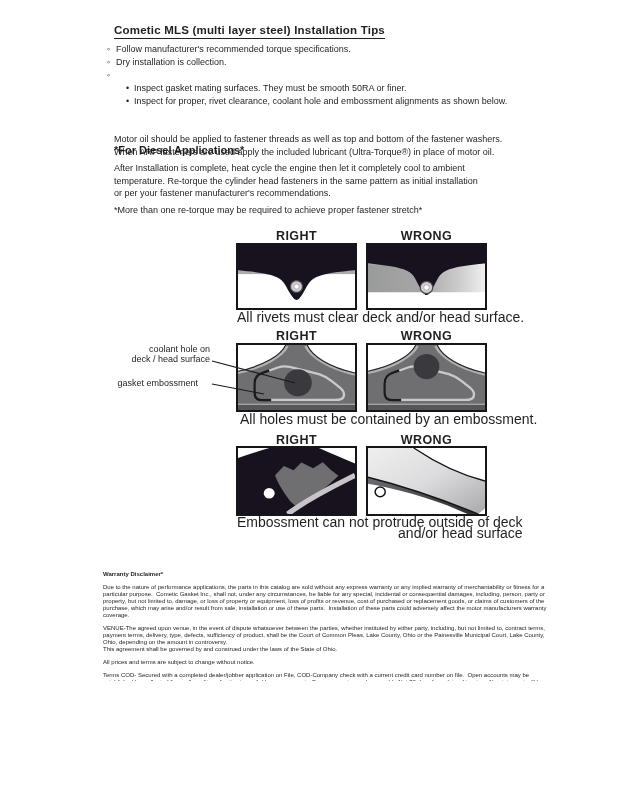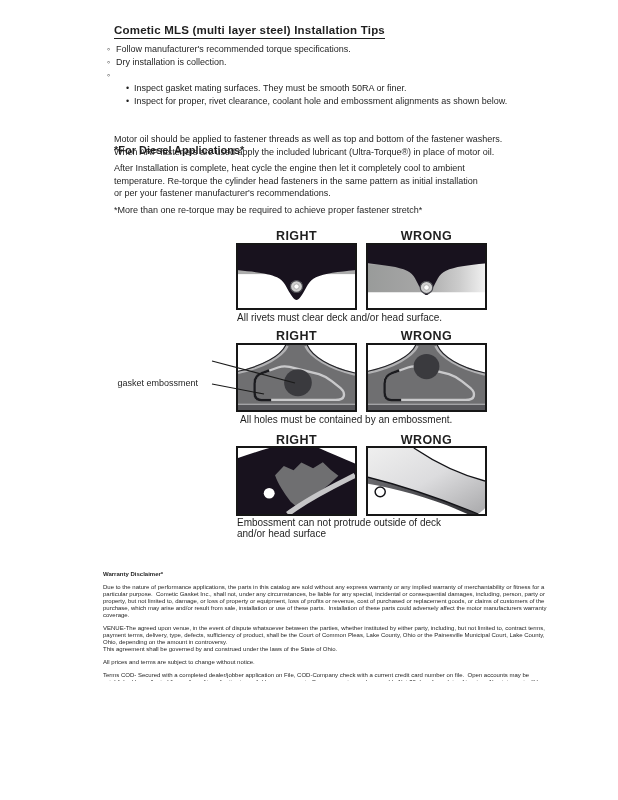--- a/index.html
+++ b/index.html
@@ -11,21 +11,21 @@
   .body-txt{font-size:9px;line-height:12.5px;white-space:pre-wrap;}
   .bullets{font-size:9px;line-height:13px;}
   .b-row{display:flex;}
   .b-row .m{width:9px;flex:0 0 9px;}
   .b-row.sub{margin-left:19px;}
   .b-row.sub .m{width:8px;flex:0 0 8px;}
   .sec-head{font-size:11px;font-weight:bold;}
   .rw-label{font-size:12.5px;font-weight:bold;letter-spacing:.4px;text-align:center;width:121px;}
   .panel{border:2px solid #161616;box-sizing:border-box;background:#fff;}
   .panel svg{display:block;width:100%;height:100%;}
-  .caption{font-size:10px;line-height:11px;white-space:pre-wrap;}
+  .caption{font-size:14px;line-height:11px;white-space:pre-wrap;}
   .call-label{font-size:9px;line-height:10px;text-align:right;white-space:pre-wrap;width:150px;}
   .legal{width:452px;font-size:6px;line-height:7px;}
   .legal p{margin:0 0 6px 0;white-space:pre-wrap;}
   .legal .lg-head{font-weight:bold;margin-bottom:6px;}
   .footer-code{font-size:12px;color:#2b2b2b;letter-spacing:.3px;}
 </style>
 </head>
 <body>
 
 <div class="page">
@@ -103,20 +103,22 @@
       <path d="M0,0 H120 V19.5 C103,21 88.5,23 80,27 C72,30.7 70.5,38.5 66.5,44.8 C63.8,49.5 62.2,52.5 60,52.5 C57.8,52.5 56.2,49.5 53.5,44.8 C49.5,38.5 48,30.7 40,27 C31.5,23 17,21 0,19.5 Z" fill="#18121e"></path>
       <circle cx="60" cy="44.5" r="6.4" fill="#cfcfcf" stroke="#4a4a50" stroke-width="1.3"></circle>
       <circle cx="60" cy="44.5" r="2.8" fill="#ffffff" stroke="#8a8a8a" stroke-width="0.6"></circle>
     </svg>
   </div>
   <div class="abs caption" style="left:237px;top:312px;">All rivets must clear deck and/or head surface.</div>
 
   <div class="abs rw-label" style="left:236px;top:329px;">RIGHT</div>
   <div class="abs rw-label" style="left:366px;top:329px;">WRONG</div>
 
+  <div class="abs call-label" style="left:60px;top:344px;">coolant hole on
+deck / head surface</div>
   <div class="abs call-label" style="left:48px;top:378px;">gasket embossment</div>
 
   <div class="abs panel" style="left:236px;top:343px;width:121px;height:69px;">
     <svg viewBox="0 0 120 68" preserveAspectRatio="none">
       <rect x="0" y="0" width="120" height="68" fill="#ffffff"></rect>
       <path d="M49,0 C44,11 26,22 0,27.5 V68 H120 V29.5 C94,23.5 76,12 71,0 Z" fill="#6f6f71"></path>
       <path d="M50.5,1 C45.5,11.5 27,22.8 0,28.8" fill="none" stroke="#b2b2b4" stroke-width="3.2"></path>
       <path d="M49,0 C44,11 26,22 0,27.5" fill="none" stroke="#26262a" stroke-width="1.2"></path>
       <path d="M69.5,1 C74.5,12 93,24.2 120,30.5" fill="none" stroke="#b2b2b4" stroke-width="3.2"></path>
       <path d="M71,0 C76,12 94,23.5 120,29.3" fill="none" stroke="#26262a" stroke-width="1.2"></path>
@@ -166,21 +168,21 @@
   <div class="abs panel" style="left:366px;top:446px;width:121px;height:70px;">
     <svg viewBox="0 0 120 70" preserveAspectRatio="none">
       <rect x="0" y="0" width="120" height="70" fill="#ffffff"></rect>
       <path d="M0,0 L47,0 C70,16 93,28 120,35 L120,64 C118,66 116,68 113,70 C75,54 35,40 0,31 Z" fill="url(#gradSilver)"></path>
       <path d="M0,31 C35,40 75,54 113,70 L102,70 C68,54 33,44 0,38 Z" fill="url(#gradCrescent)"></path>
       <path d="M47,0 C70,16 93,28 120,35" fill="none" stroke="#131317" stroke-width="1.4"></path>
       <path d="M0,31 C35,40 75,54 113,70" fill="none" stroke="#131317" stroke-width="1.4"></path>
       <circle cx="12.5" cy="46.5" r="5.2" fill="#ffffff" stroke="#131317" stroke-width="1.5"></circle>
     </svg>
   </div>
-  <div class="abs caption" style="left:237px;top:517px;">Embossment can not protrude outside of deck
+  <div class="abs caption" style="left:237px;top:517px;text-align:right;">Embossment can not protrude outside of deck
 and/or head surface</div>
 
   <div class="abs legal" style="left:103px;top:571px;">
     <p class="lg-head">Warranty Disclaimer*</p>
     <p>Due to the nature of performance applications, the parts in this catalog are sold without any express warranty or any implied warranty of merchantability or fitness for a particular purpose.  Cometic Gasket Inc., shall not, under any circumstances, be liable for any special, incidental or consequential damages, including, person, party or property, but not limited to, damage, or loss of property or equipment, loss of profits or revenue, cost of purchased or replacement goods, or claims of customers of the purchase, which may arise and/or result from sale, installation or use of these parts.  Installation of these parts could adversely affect the motor manufacturers warranty coverage.</p>
     <p>VENUE-The agreed upon venue, in the event of dispute whatsoever between the parties, whether instituted by either party, including, but not limited to, contract terms, payment terms, delivery, type, defects, sufficiency of product, shall be the Court of Common Pleas, Lake County, Ohio or the Painesville Municipal Court, Lake County, Ohio, depending on the amount in controversy.
 This agreement shall be governed by and construed under the laws of the State of Ohio.</p>
     <p>All prices and terms are subject to change without notice.</p>
     <p>Terms COD- Secured with a completed dealer/jobber application on File, COD-Company check with a current credit card number on file.  Open accounts may be established by well rated firms.  A credit application is available upon request.  Open accounts are due payable Net 30 days from date of invoice.  No statement will be sent.  If an account becomes 60 or more days past due, it is subject to being placed on credit hold.  No orders will be shipped or new orders accepted until past due balance is paid.  If an account becomes 90 or more days past due, it is subject to being placed for collections.  All costs of collection are the responsibility of the customer, including attorney fees, court costs, and other expenses of litigation.</p>
     <p>Returns- Authorized (RGA) must be obtained in advance on all returns.  A packing slip or invoice number must accompany the merchandise.  No returns after 30 days from invoice date.  All returns are subject to a 25% restocking charge.  All custom designed and custom manufactured gaskets are non-returnable.</p>

